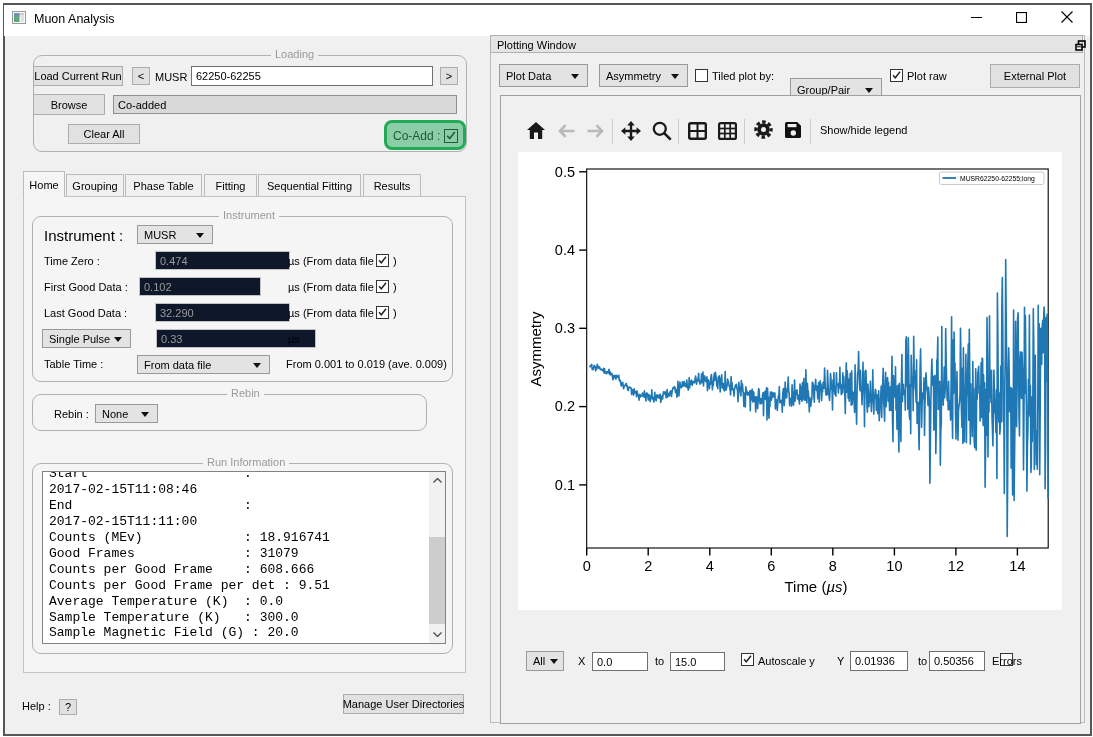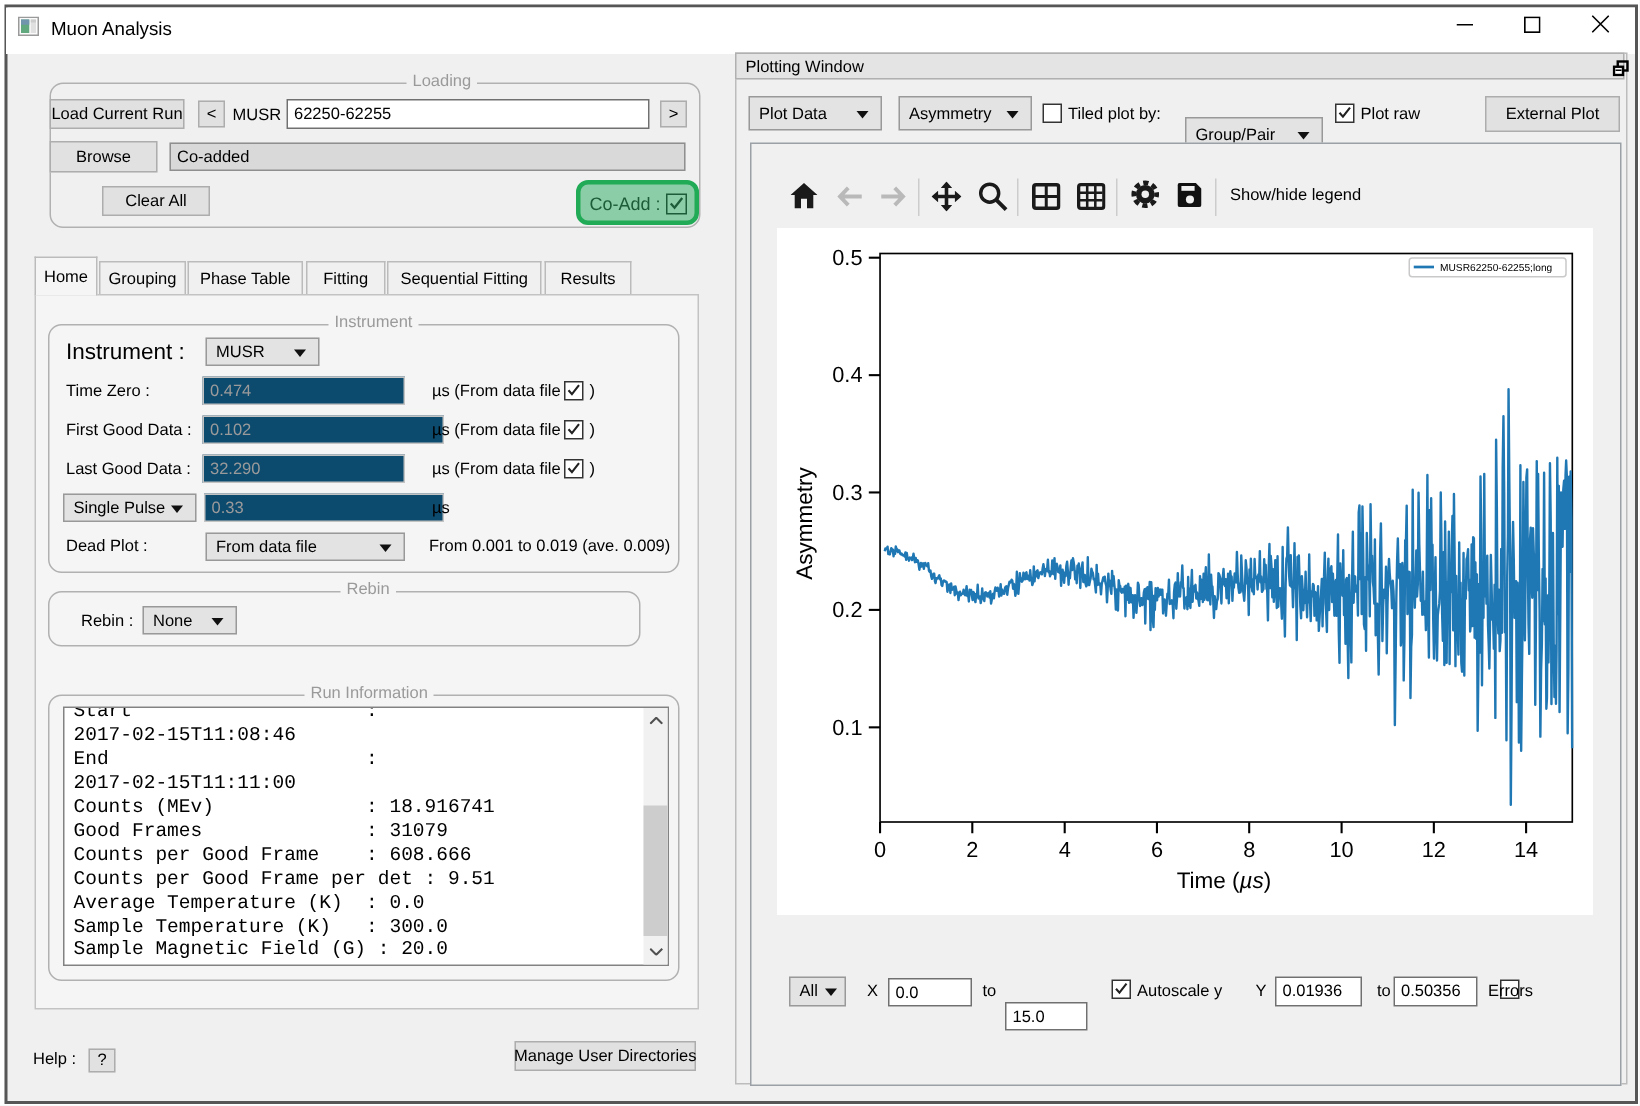--- a/index.html
+++ b/index.html
@@ -12,21 +12,21 @@
 .btn{background:#e1e1e1;border:1px solid #adadad;text-align:center;color:#000;}
 .btncap{display:flex;align-items:center;justify-content:center;white-space:nowrap;}
 .group{border:1px solid #b1b1b1;border-radius:9px;}
 .glabel{position:absolute;top:-8px;color:#9a9a9a;background:#f0f0f0;padding:0 4px;font-size:11px;}
 .g5 .glabel,.glabel.p5{background:#f5f5f5;}
 .combo{background:#e3e3e3;border:1px solid #999;position:absolute;}
 .combo .tx{position:absolute;left:6px;top:50%;transform:translateY(-50%);}
 .arr{position:absolute;width:0;height:0;border-left:4.5px solid transparent;border-right:4.5px solid transparent;border-top:5px solid #111;top:50%;margin-top:-2px;}
 .inp{background:#fff;border:1px solid #707070;position:absolute;}
 .inp .tx{position:absolute;left:4px;top:50%;transform:translateY(-50%);}
-.dis{background:#0c4a6e;border:1px solid #c3c3c3;}
+.dis{background:#0f172a;border:1px solid #c3c3c3;margin-left:20px;}
 .dis .tx{color:#9a9a9a;}
 .ck{position:absolute;width:13px;height:13px;background:#fff;border:1px solid #333;}
 .lbl{position:absolute;white-space:nowrap;}
 .vc{transform:translateY(-50%);}
 .tab{position:absolute;border:1px solid #bbb;background:#f0f0f0;text-align:center;}
 .tabtx{position:absolute;width:100%;top:50%;transform:translateY(-50%);white-space:nowrap;left:0;}
 .sep{position:absolute;width:1px;background:#ccc;}
 </style></head><body>
 <div class="abs" style="left:2.5px;top:3px;width:1089.5px;height:732.5px;border:2px solid #565656;background:#f0f0f0;"></div>
 <div class="abs titlebar"></div>
@@ -101,21 +101,21 @@
     <span class="tx" style="font-size:11px">0.474</span>
   </div>
 <div class="lbl vc" style="left:288px;top:261px;font-size:11px;color:#000;">µs (From data file</div>
 <div class="ck" style="left:376px;top:254px;width:13px;height:13px;">
     <svg width="11" height="11" viewBox="0 0 11 11" style="display:block">
       <path d="M2 5.2 L4.3 7.8 L9 1.8" stroke="#222" stroke-width="1.4" fill="none"></path>
     </svg>
   </div>
 <div class="lbl vc" style="left:393px;top:261px;font-size:11px;color:#000;">)</div>
 <div class="lbl vc" style="left:44px;top:287px;font-size:11px;color:#000;">First Good Data :</div>
-<div class="inp dis" style="left:135px;top:277px;width:161px;height:19px;text-align:right;">
+<div class="inp dis" style="left:119px;top:277px;width:122px;height:19px;text-align:right;">
     <span class="tx" style="font-size:11px">0.102</span>
   </div>
 <div class="lbl vc" style="left:288px;top:287px;font-size:11px;color:#000;">µs (From data file</div>
 <div class="ck" style="left:376px;top:280px;width:13px;height:13px;">
     <svg width="11" height="11" viewBox="0 0 11 11" style="display:block">
       <path d="M2 5.2 L4.3 7.8 L9 1.8" stroke="#222" stroke-width="1.4" fill="none"></path>
     </svg>
   </div>
 <div class="lbl vc" style="left:393px;top:287px;font-size:11px;color:#000;">)</div>
 <div class="lbl vc" style="left:44px;top:313px;font-size:11px;color:#000;">Last Good Data :</div>
@@ -130,21 +130,21 @@
   </div>
 <div class="lbl vc" style="left:393px;top:313px;font-size:11px;color:#000;">)</div>
 <div class="combo" style="left:42px;top:329px;width:89px;height:19px;">
     <span class="tx" style="font-size:11px">Single Pulse</span>
     <div class="arr" style="right:8px;"></div>
   </div>
 <div class="inp dis" style="left:136px;top:329px;width:160px;height:19px;">
     <span class="tx" style="font-size:11px">0.33</span>
   </div>
 <div class="lbl vc" style="left:288px;top:338.5px;font-size:11px;color:#000;">µs</div>
-<div class="lbl vc" style="left:44px;top:364px;font-size:11px;color:#000;">Dead Plot :</div>
+<div class="lbl vc" style="left:44px;top:364px;font-size:11px;color:#000;">Table Time :</div>
 <div class="combo" style="left:137px;top:355px;width:133px;height:19px;">
     <span class="tx" style="font-size:11px">From data file</span>
     <div class="arr" style="right:8px;"></div>
   </div>
 <div class="lbl vc" style="left:286px;top:364px;font-size:11px;color:#000;">From 0.001 to 0.019 (ave. 0.009)</div>
 <div class="abs group g5" style="left:32px;top:394px;width:395px;height:37px;">
     <div class="glabel p5" style="left:194px;">Rebin</div>
   </div>
 <div class="lbl vc" style="left:54px;top:414px;font-size:11px;color:#000;">Rebin :</div>
 <div class="combo" style="left:95px;top:404px;width:63px;height:19px;">
@@ -285,21 +285,21 @@
   </svg>
 <div class="combo" style="left:526px;top:651px;width:38px;height:20px;">
     <span class="tx" style="font-size:11px">All</span>
     <div class="arr" style="right:5px;"></div>
   </div>
 <div class="lbl vc" style="left:578px;top:660.5px;font-size:11px;color:#000;">X</div>
 <div class="inp" style="left:592px;top:652px;width:56px;height:19px;">
     <span class="tx" style="font-size:11px">0.0</span>
   </div>
 <div class="lbl vc" style="left:655px;top:660.5px;font-size:11px;color:#000;">to</div>
-<div class="inp" style="left:670px;top:652px;width:55px;height:19px;margin-top:16px;">
+<div class="inp" style="left:670px;top:652px;width:55px;height:19px;">
     <span class="tx" style="font-size:11px">15.0</span>
   </div>
 <div class="ck" style="left:741px;top:653px;width:13px;height:13px;">
     <svg width="11" height="11" viewBox="0 0 11 11" style="display:block">
       <path d="M2 5.2 L4.3 7.8 L9 1.8" stroke="#222" stroke-width="1.4" fill="none"></path>
     </svg>
   </div>
 <div class="lbl vc" style="left:758px;top:660.5px;font-size:11px;color:#000;">Autoscale y</div>
 <div class="lbl vc" style="left:837px;top:660.5px;font-size:11px;color:#000;">Y</div>
 <div class="inp" style="left:850px;top:651px;width:58px;height:20px;">

